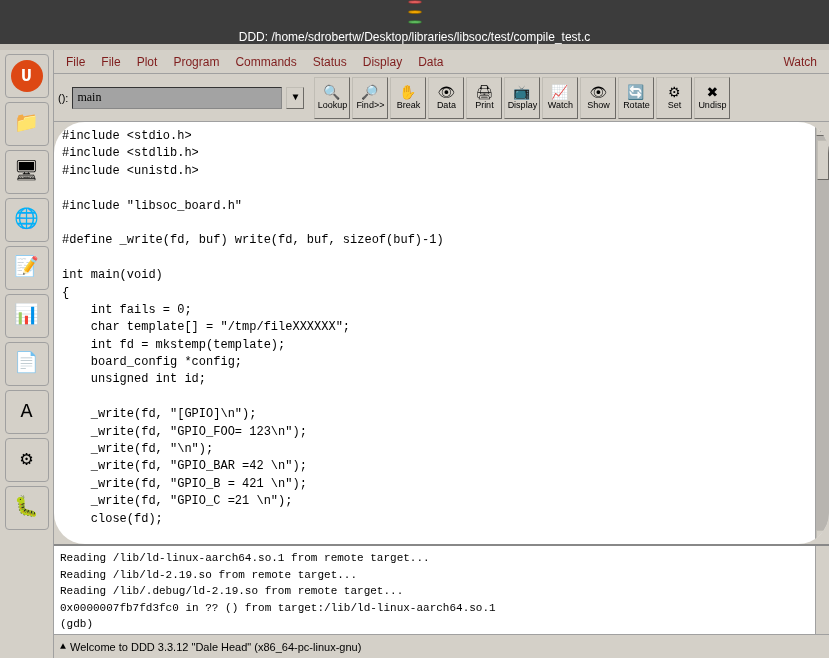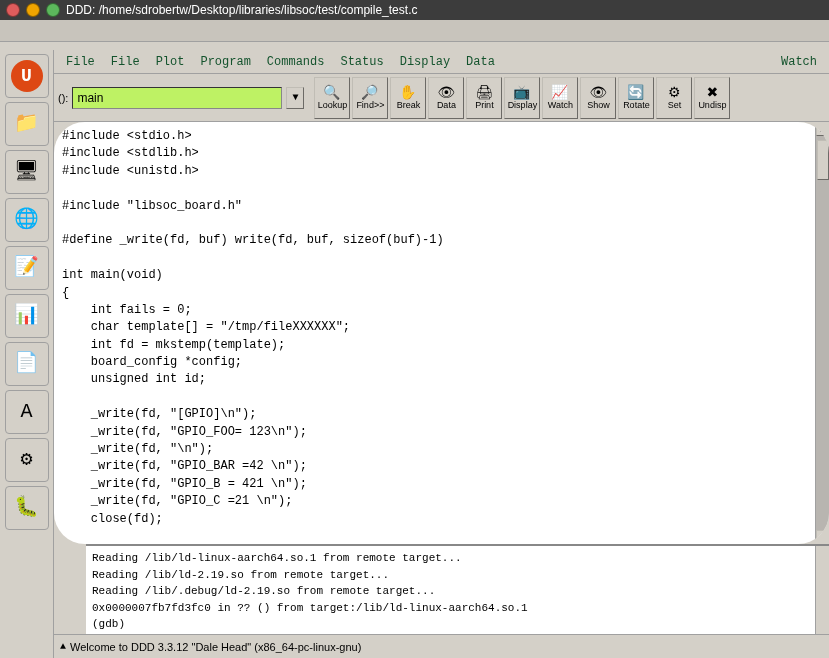--- a/index.html
+++ b/index.html
@@ -8,25 +8,26 @@
       height: 658px;
       background: #d4d0c8;
       font-family: 'Courier New', Courier, monospace;
       font-size: 12px;
       overflow: hidden;
     }
 
     
     #title-bar {
       background: #3c3c3c;
-      height: 20px;
+      height: 44px;
       display: flex;
       align-items: center;
       padding: 0 6px;
       gap: 6px;
+      flex-direction: column;
     }
     #title-bar-text {
       color: white;
       font-family: sans-serif;
       font-size: 12px;
       flex: 1;
     }
     .win-btn {
       width: 14px;
       height: 14px;
@@ -115,24 +116,24 @@
     #menu-bar {
       background: #d4d0c8;
       height: 24px;
       display: flex;
       align-items: center;
       border-bottom: 1px solid #a0a0a0;
       padding: 0 4px;
     }
     .menu-item {
       padding: 2px 8px;
-      font-family: Liberation Mono, monospace;
+      font-family: Liberation Sans, sans-serif;
       font-size: 12px;
       cursor: pointer;
-      color: #14532d;
+      color: #7f1d1d;
     }
     .menu-help { margin-left: auto; }
 
     
     #toolbar {
       background: #d4d0c8;
       height: 48px;
       display: flex;
       align-items: center;
       border-bottom: 1px solid #a0a0a0;
@@ -146,24 +147,24 @@
       margin-right: 8px;
     }
     .func-label {
       font-family: sans-serif;
       font-size: 11px;
       color: #000;
     }
     .func-input {
       width: 210px;
       height: 22px;
-      background: #bef264;
+      background: #a3a3a3;
       border: 1px inset #888;
       padding: 0 4px;
-      font-family: Liberation Sans, sans-serif;
+      font-family: Liberation Serif, serif;
       font-size: 12px;
     }
     .func-dropdown {
       width: 18px;
       height: 22px;
       background: #d4d0c8;
       border: 1px outset #c0bdb5;
       cursor: pointer;
       display: flex;
       align-items: center;
@@ -246,21 +247,20 @@
     }
 
     
     #console-area {
       height: 90px;
       background: white;
       border-top: 2px solid #888;
       overflow: hidden;
       position: relative;
       display: flex;
-      margin-left: 32px;
     }
     #console-content {
       flex: 1;
       padding: 4px 6px;
       font-family: 'Courier New', Courier, monospace;
       font-size: 11px;
       line-height: 1.5;
       color: #000;
       overflow-y: auto;
       white-space: pre;

